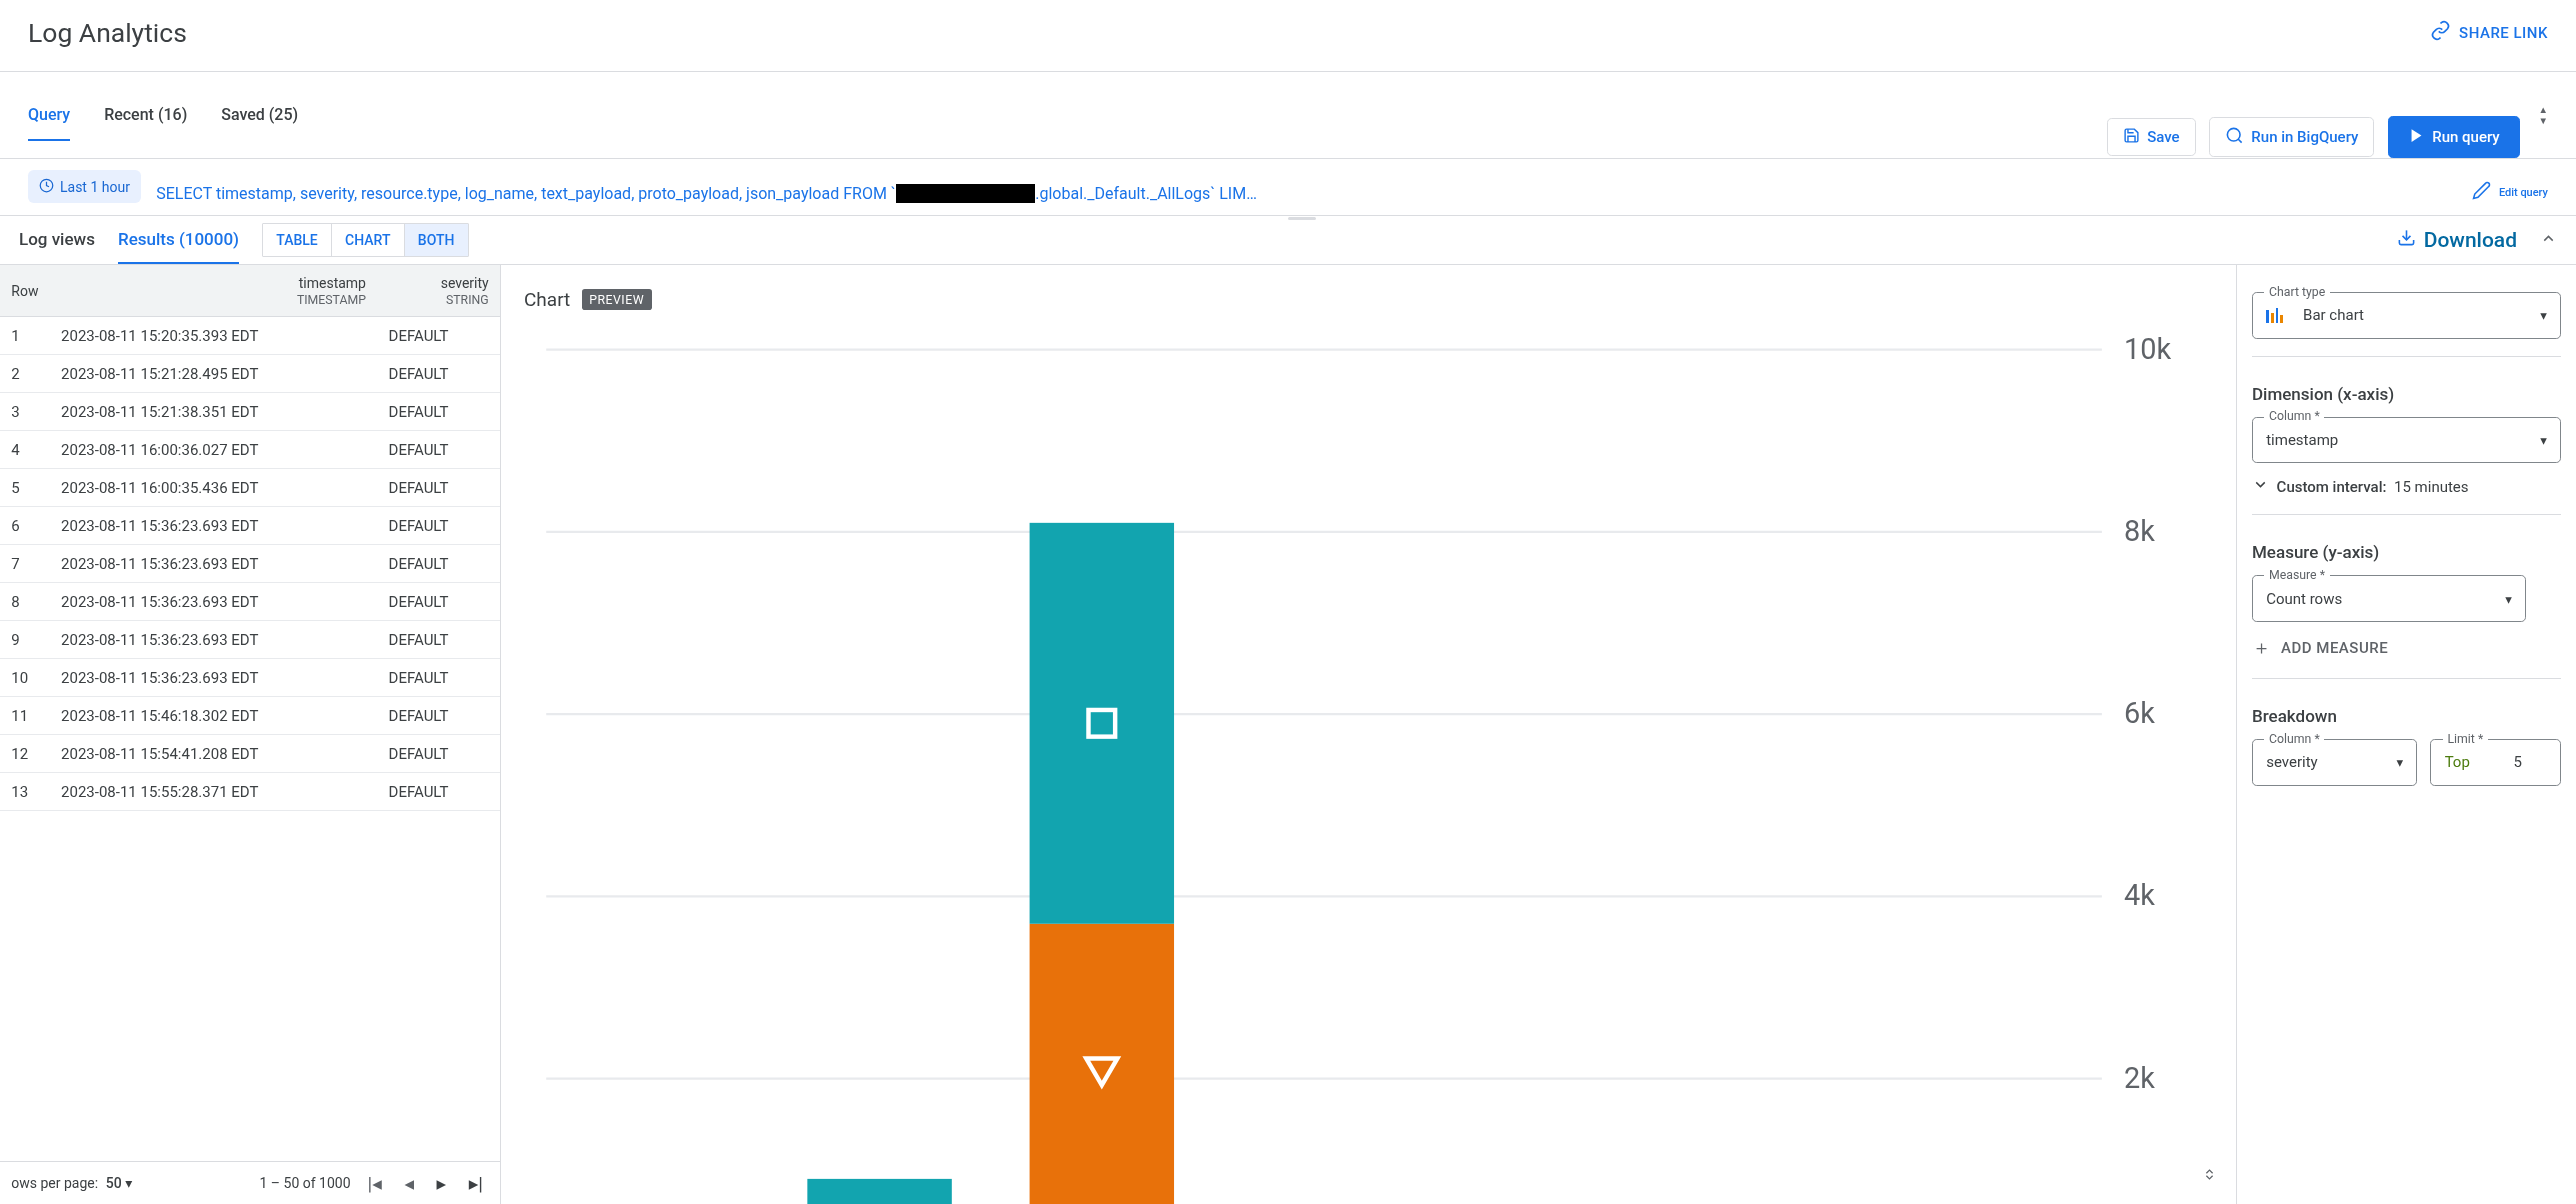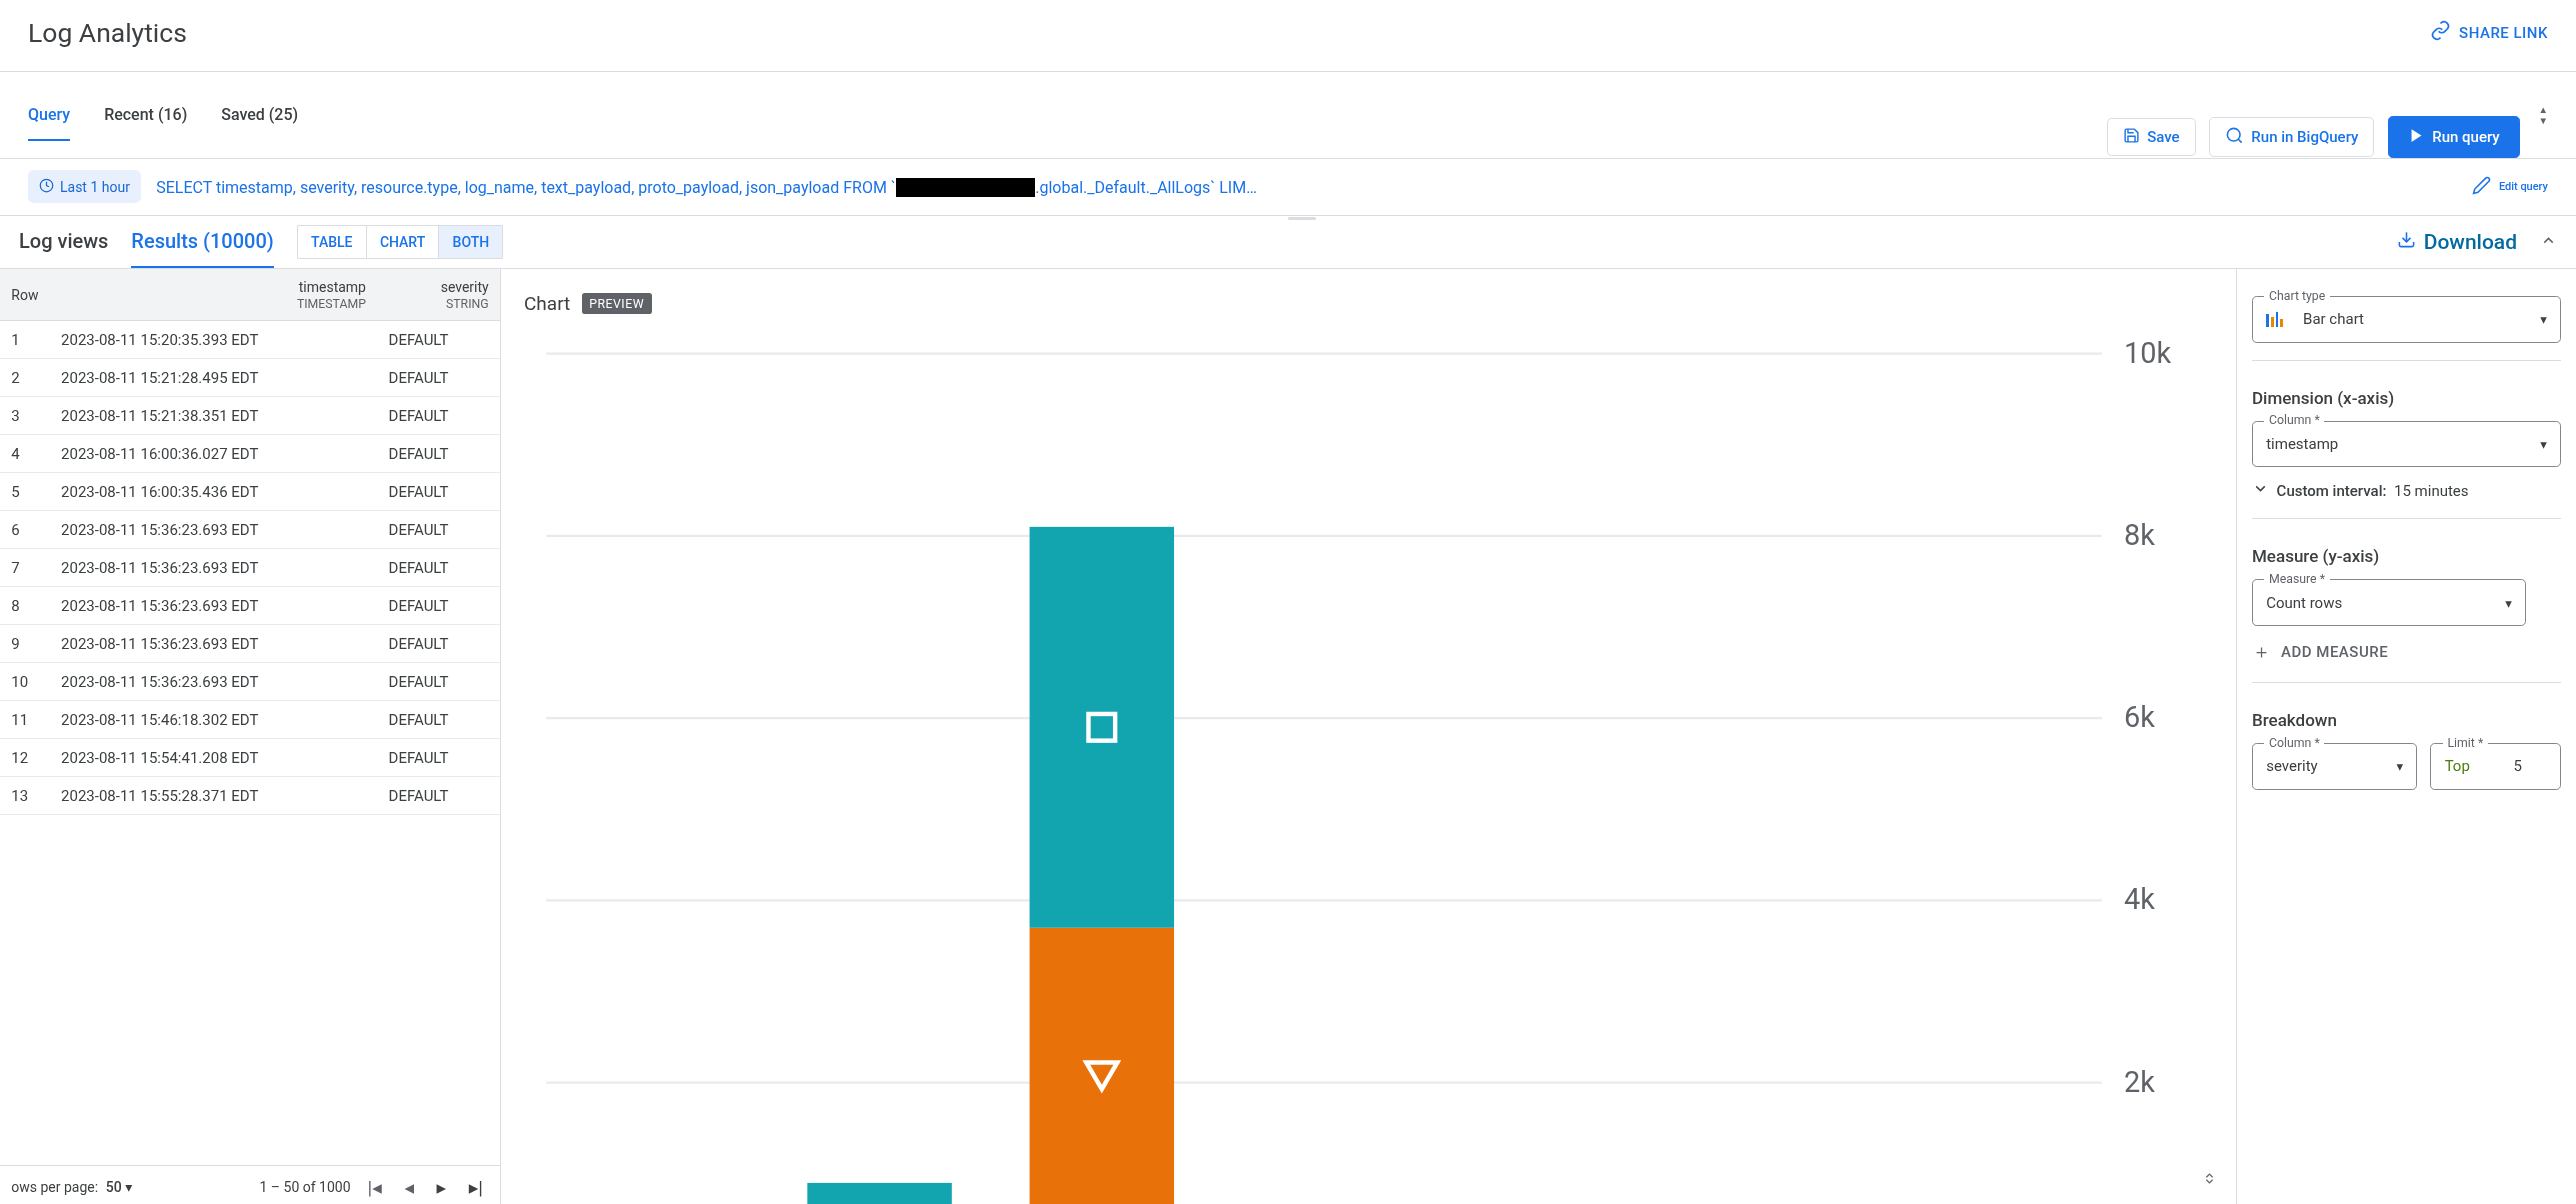--- a/index.html
+++ b/index.html
@@ -14,31 +14,31 @@
 .tabs-row { display: flex; align-items: center; justify-content: space-between; padding: 0 28px; border-bottom: 0.9px solid #dadce0; }
 .tabs { display: flex; gap: 34px; }
 .tab { padding: 15px 0; font-size: 16px; font-weight: 500; color: #3c4043; cursor: pointer; border-bottom: 2.8px solid transparent; }
 .tab.active { color: #1a73e8; border-bottom-color: #1a73e8; }
 .tab-actions { display: flex; align-items: center; gap: 13.2px; }
 .btn { display: flex; align-items: center; gap: 7.6px; padding: 7.6px 15px; border: 0.9px solid #dadce0; border-radius: 4.7px; background: #fff; color: #1a73e8; font-size: 15px; font-weight: 500; cursor: pointer; margin-top: 44px; }
 .btn-primary { background: #1a73e8; color: #fff; border-color: #1a73e8; padding: 9.5px 19px; }
 .sort-icons { display: flex; flex-direction: column; font-size: 9.5px; color: #5f6368; margin-left: 5.7px; }
 
 
-.query-bar { display: flex; align-items: center; gap: 15px; padding: 11.3px 28px; border-bottom: 0.9px solid #dadce0; position: relative; }
+.query-bar { display: flex; align-items: flex-end; gap: 15px; padding: 11.3px 28px; border-bottom: 0.9px solid #dadce0; position: relative; }
 .time-chip { display: flex; align-items: center; gap: 5.7px; padding: 7.6px 11.3px; border-radius: 5.7px; background: #e8f0fe; color: #1967d2; font-size: 14px; cursor: pointer; }
 .query-text { flex: 1; font-family: 'Roboto Mono', monospace; font-size: 16px; color: #1a73e8; white-space: nowrap; overflow: hidden; text-overflow: ellipsis; }
 .query-text .redacted { background: #000; color: #000; padding: 0 38px; }
 .edit-query { display: flex; align-items: center; gap: 7.6px; color: #1a73e8; font-size: 11px; font-weight: 500; cursor: pointer; }
 .drag-handle { position: absolute; bottom: -5.7px; left: 50%; width: 28px; height: 3.8px; background: #dadce0; border-radius: 1.9px; cursor: ns-resize; }
 
 
 .results-bar { display: flex; align-items: center; justify-content: space-between; padding: 0 19px; border-bottom: 0.9px solid #dadce0; }
 .results-left { display: flex; align-items: center; gap: 23px; }
-.sub-tab { padding: 13.2px 0; font-size: 20px; font-weight: 500; cursor: pointer; border-bottom: 2.8px solid transparent; }
+.sub-tab { padding: 13.2px 0; font-size: 17px; font-weight: 500; cursor: pointer; border-bottom: 2.8px solid transparent; }
 .sub-tab.active { color: #1a73e8; border-bottom-color: #1a73e8; }
 .view-toggle { display: flex; border: 0.9px solid #dadce0; border-radius: 1px; overflow: hidden; }
 .view-btn { padding: 7.6px 13.2px; font-size: 14px; font-weight: 500; color: #1a73e8; cursor: pointer; border-right: 0.9px solid #dadce0; }
 .view-btn:last-child { border-right: none; }
 .view-btn.active { background: #e8f0fe; }
 .download-link { display: flex; align-items: center; gap: 7.6px; color: #0369a1; font-size: 21px; font-weight: 500; cursor: pointer; }
 .collapse-icon { color: #5f6368; margin-left: 23px; }
 
 
 .content { display: flex; height: calc(100vh - 265px); min-height: 567px; }

